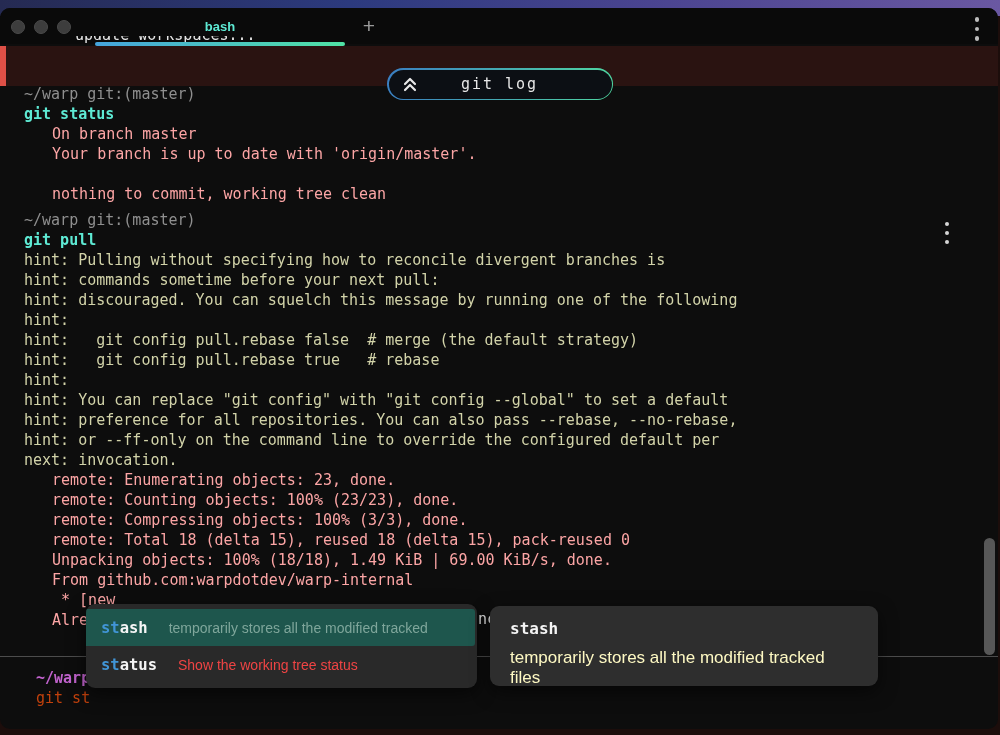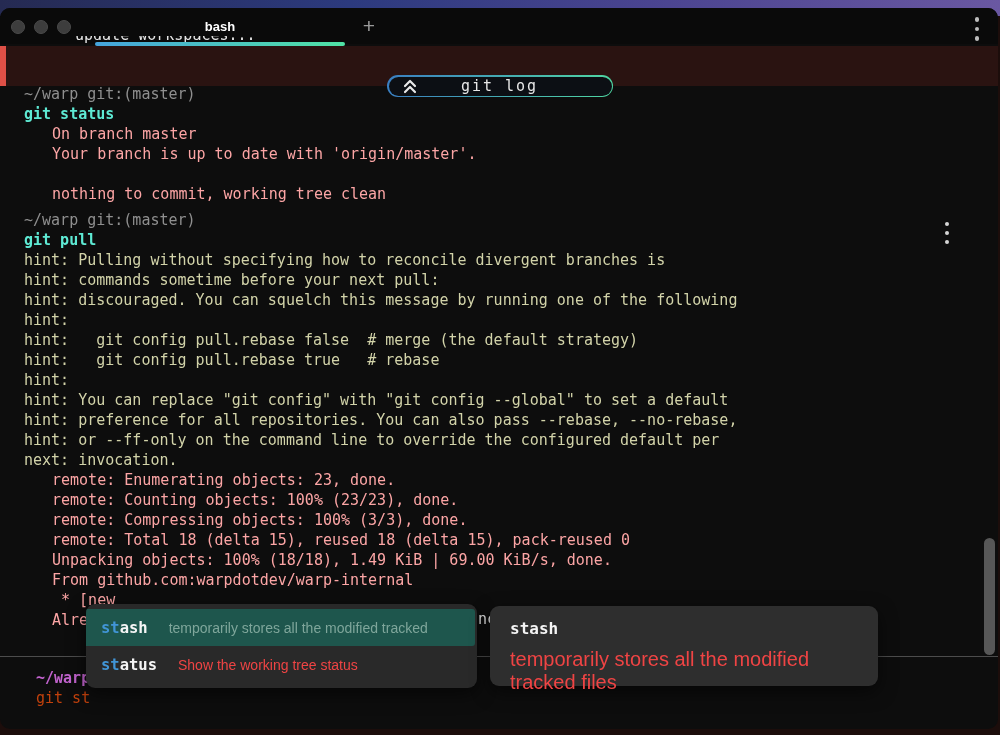--- a/index.html
+++ b/index.html
@@ -5,41 +5,41 @@
   html,body{margin:0;padding:0;width:1000px;height:735px;overflow:hidden;background:#1c0d0b;font-family:"Liberation Sans",sans-serif;}
   .wallpaper-top{position:absolute;top:0;left:0;right:0;height:16px;
     background:linear-gradient(90deg,#252a52 0%,#2c3a7e 35%,#4a4490 65%,#6a58a2 100%);}
   .window{position:absolute;left:0;right:2px;top:8px;bottom:6px;background:#0d0d0d;border-radius:10px;overflow:hidden;}
 
   
   .tabbar{position:absolute;top:0;left:0;right:0;height:36px;background:#0a0a0a;}
   .traffic{position:absolute;top:12px;left:11px;display:flex;gap:9px;}
   .traffic span{width:14px;height:14px;border-radius:50%;background:#3d3d3d;border:1px solid #4a4a4a;box-sizing:border-box;}
   .tab{position:absolute;left:95px;width:250px;top:0;height:36px;display:flex;align-items:center;justify-content:center;}
-  .tab-label{color:#ffffff;font-weight:bold;font-size:13px;}
+  .tab-label{color:#5eead4;font-weight:bold;font-size:13px;}
   .new-tab{position:absolute;left:356px;top:3px;width:26px;height:30px;color:#9a9a9a;font-size:21px;font-weight:300;display:flex;align-items:center;justify-content:center;}
   .kebab{position:absolute;display:flex;flex-direction:column;align-items:center;}
   .kebab i{border-radius:50%;background:#bdbdbd;display:block;}
   .kebab-top{top:9px;left:970px;width:14px;gap:5px;}
   .kebab-top i{width:4.5px;height:4.5px;}
   .kebab-block{top:214px;left:941px;width:12px;gap:5px;z-index:4;}
   .kebab-block i{width:4px;height:4px;background:#d5d5d5;}
 
   
   .scrolled-clip{position:absolute;left:75px;top:28px;height:9px;width:300px;overflow:hidden;z-index:2;}
   .scrolled-clip span{display:block;margin-top:-10px;font:15px "DejaVu Sans Mono",monospace;color:#e6e6e6;white-space:pre;}
   .tab-underline{position:absolute;left:95px;top:34px;width:250px;height:4px;border-radius:2px;z-index:3;
     background:linear-gradient(90deg,#45a4dd,#50e3a5);}
 
   
   .red-block{position:absolute;top:38px;left:0;right:0;height:40px;background:#2a1311;}
   .red-block .edge{position:absolute;left:0;top:0;bottom:0;width:6px;background:#df5047;}
 
   
-  .pill{position:absolute;left:387px;top:67px;width:226px;height:22px;border-radius:19px;z-index:5;
+  .pill{position:absolute;left:387px;top:60px;width:226px;height:32px;border-radius:19px;z-index:5;
     background:linear-gradient(90deg,#3a7fc2,#4fd6a2);padding:1.5px;box-sizing:border-box;cursor:pointer;}
   .pill-inner{width:100%;height:100%;border-radius:18px;background:#0c0f14;display:flex;align-items:center;}
   .pill-chevrons{margin-left:13px;display:flex;}
   .pill-label{flex:1;text-align:center;margin-right:30px;color:#e8e8e8;font:15px "DejaVu Sans Mono",monospace;letter-spacing:2px;}
 
   
   .term-line{height:20px;line-height:20px;font-family:"DejaVu Sans Mono",monospace;font-size:15px;white-space:pre;color:#e4e4e4;}
   .term-line.prompt{color:#8f8f8f;}
   .term-line.command{color:#5eead4;font-weight:bold;}
   .term-line.hint{color:#d2d3a9;}
@@ -63,21 +63,21 @@
   .ac-name{font:bold 15.5px "DejaVu Sans Mono",monospace;}
   .ac-typed{color:#4195d6;}
   .ac-rest{color:#f5f5f5;}
   .ac-desc{font-size:14px;color:#ef4444;margin-left:21px;}
   .popup-row.selected .ac-desc{color:#7fa69b;}
 
   
   .tooltip{position:absolute;left:490px;top:598px;width:388px;height:80px;background:#2e2e2e;border-radius:9px;z-index:11;
     box-shadow:0 6px 18px rgba(0,0,0,.55);padding:13px 20px;box-sizing:border-box;}
   .tooltip-title{font:bold 16px "DejaVu Sans Mono",monospace;color:#f5f5f5;}
-  .tooltip-desc{font-size:20px;color:#ef4444;margin-top:10px;}
+  .tooltip-desc{font-size:17px;color:#fef9c3;margin-top:10px;}
 </style>
 </head>
 <body>
 
 <div class="wallpaper-top"></div>
 
 <div class="window">
 
   <div class="tabbar">
     <div class="traffic">

